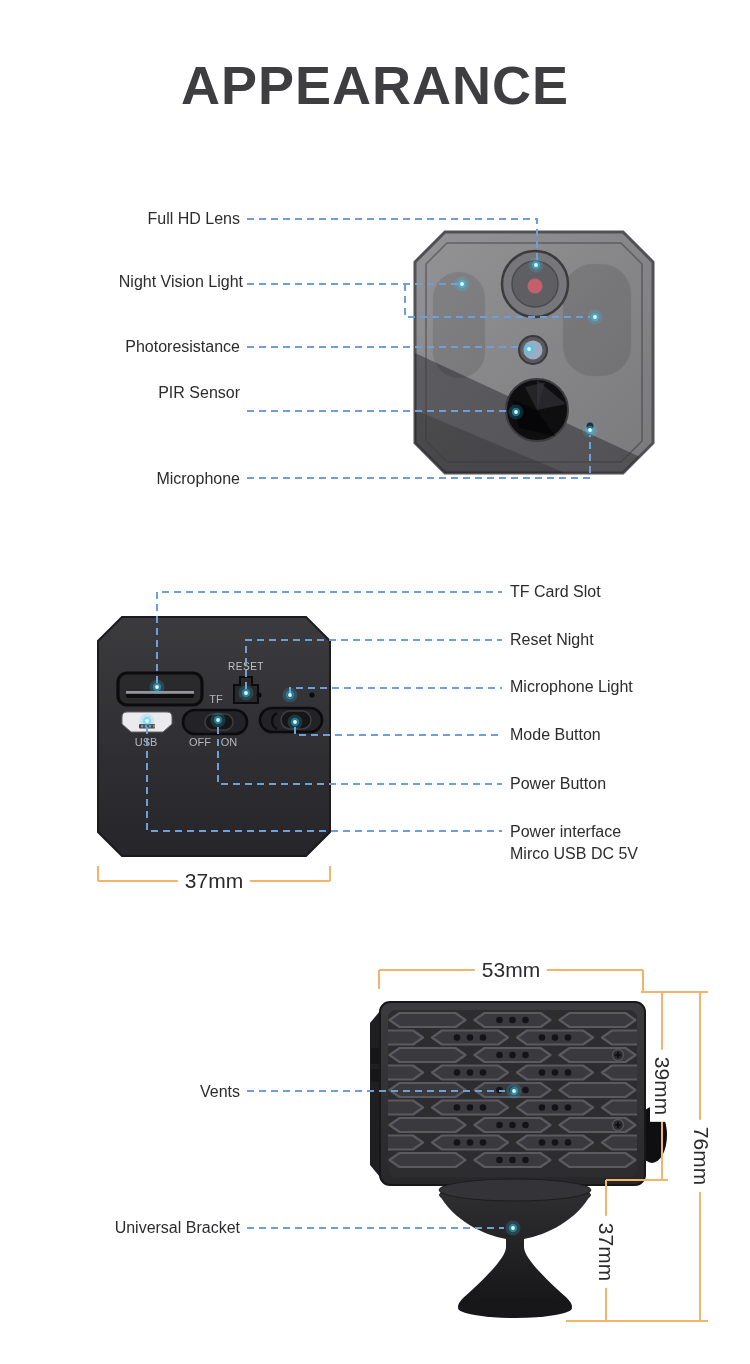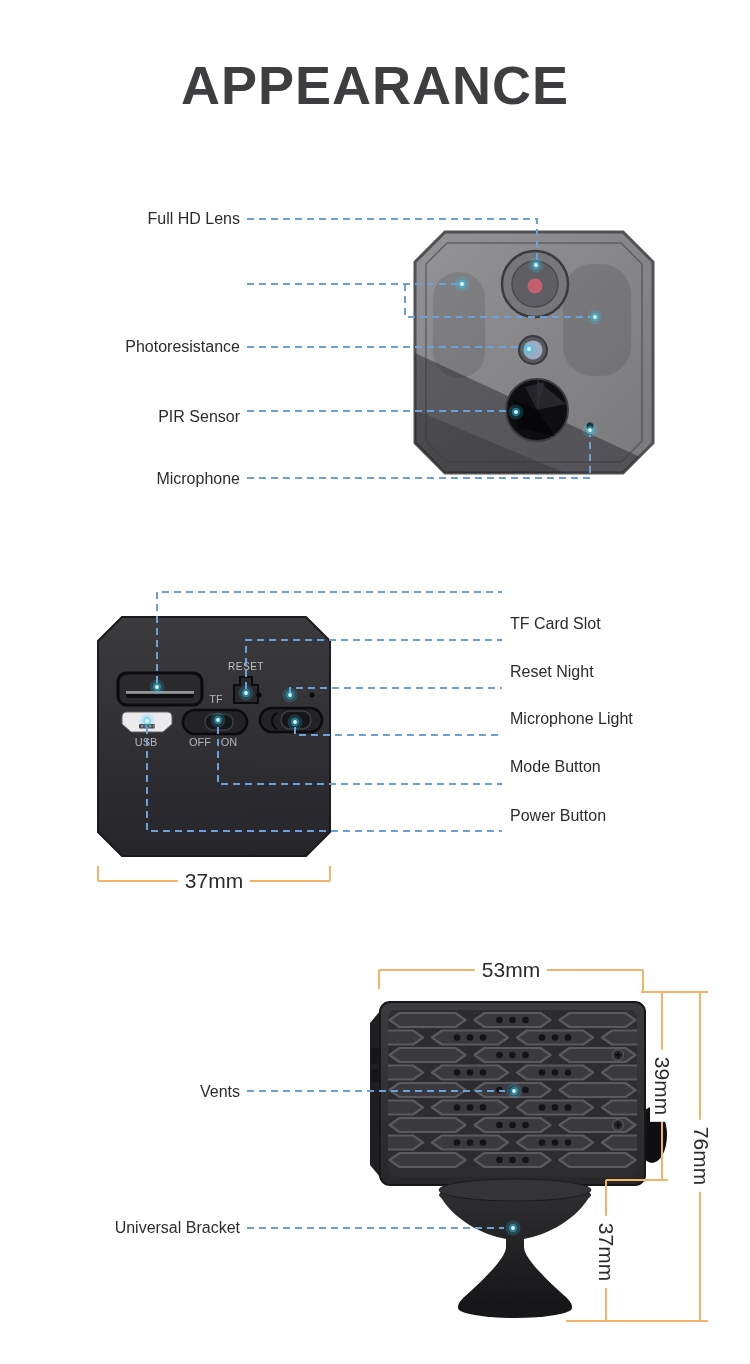--- a/index.html
+++ b/index.html
@@ -3,21 +3,21 @@
 <meta charset="utf-8">
 <style>
   html,body{margin:0;padding:0;background:#fff;}
   .page{position:relative;width:750px;height:1364px;background:#ffffff;overflow:hidden;
         font-family:"Liberation Sans",sans-serif;color:#2d2d2f;}
   .title{position:absolute;top:56px;left:0;width:100%;text-align:center;
          font-size:54px;line-height:58px;font-weight:700;letter-spacing:1px;color:#3e3e40;}
   .lbl{position:absolute;font-size:16px;line-height:22px;white-space:nowrap;color:#2c2c2e;}
   .lbl.right{text-align:right;}
   .lbl.center{text-align:center;}
-  .lbl.left{left:510px;text-align:left;margin-top:32px;}
+  .lbl.left{left:510px;text-align:left;}
   .overlay{position:absolute;left:0;top:0;}
   .dim{position:absolute;font-size:21px;color:#2b2b2d;background:#ffffff;padding:0 7px;
        white-space:nowrap;transform:translate(-50%,-50%);}
   .dim.rot{transform:translate(-50%,-50%) rotate(90deg);}
 </style>
 </head>
 <body>
 
 <div class="page">
 
@@ -228,30 +228,35 @@
     </g>
 
     <g fill="none" stroke="#f3b469" stroke-width="2">
       <path d="M98,866 V881 M98,881 H330 M330,866 V881"></path>
       <path d="M379,989 V970 M379,970 H643 M643,970 V992 M641,992 H708 M662,992 V1180 M606,1180 H668 M700,992 V1321 M566,1321 H708 M606,1180 V1321"></path>
     </g>
   </svg>
 
   <div class="lbl right" style="right:510px;top:208px">Full HD Lens</div>
   <div class="lbl center" style="right:507px;top:271px">
+    <div>Night Vision Light</div>
   </div>
   <div class="lbl right" style="right:510px;top:336px">Photoresistance</div>
-  <div class="lbl right" style="right:510px;top:406px">PIR Sensor</div>
+  <div class="lbl right" style="right:510px;top:382px">PIR Sensor</div>
   <div class="lbl right" style="right:510px;top:468px">Microphone</div>
 
   <div class="lbl left" style="top:581px">TF Card Slot</div>
   <div class="lbl left" style="top:629px">Reset Night</div>
   <div class="lbl left" style="top:676px">Microphone Light</div>
   <div class="lbl left" style="top:724px">Mode Button</div>
   <div class="lbl left" style="top:773px">Power Button</div>
+  <div class="lbl left" style="top:821px">
+    <div>Power interface</div>
+    <div>Mirco USB DC 5V</div>
+  </div>
 
   <div class="lbl right" style="right:510px;top:1081px">Vents</div>
   <div class="lbl right" style="right:510px;top:1217px">Universal Bracket</div>
 
   <span class="dim" style="left:214px;top:881px">37mm</span>
   <span class="dim" style="left:511px;top:970px">53mm</span>
   <span class="dim rot" style="left:662px;top:1086px">39mm</span>
   <span class="dim rot" style="left:701px;top:1156px">76mm</span>
   <span class="dim rot" style="left:606px;top:1252px">37mm</span>
 

